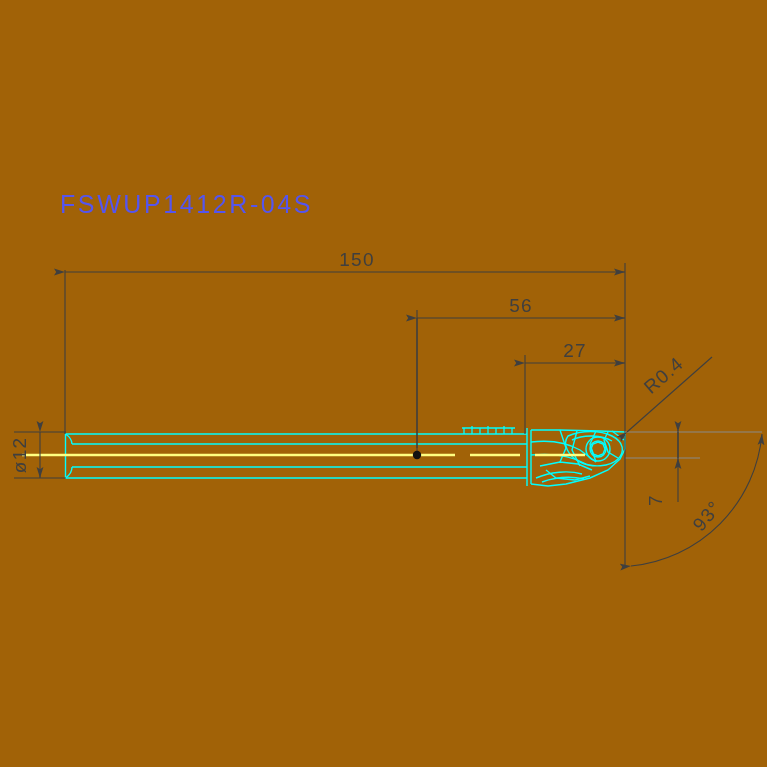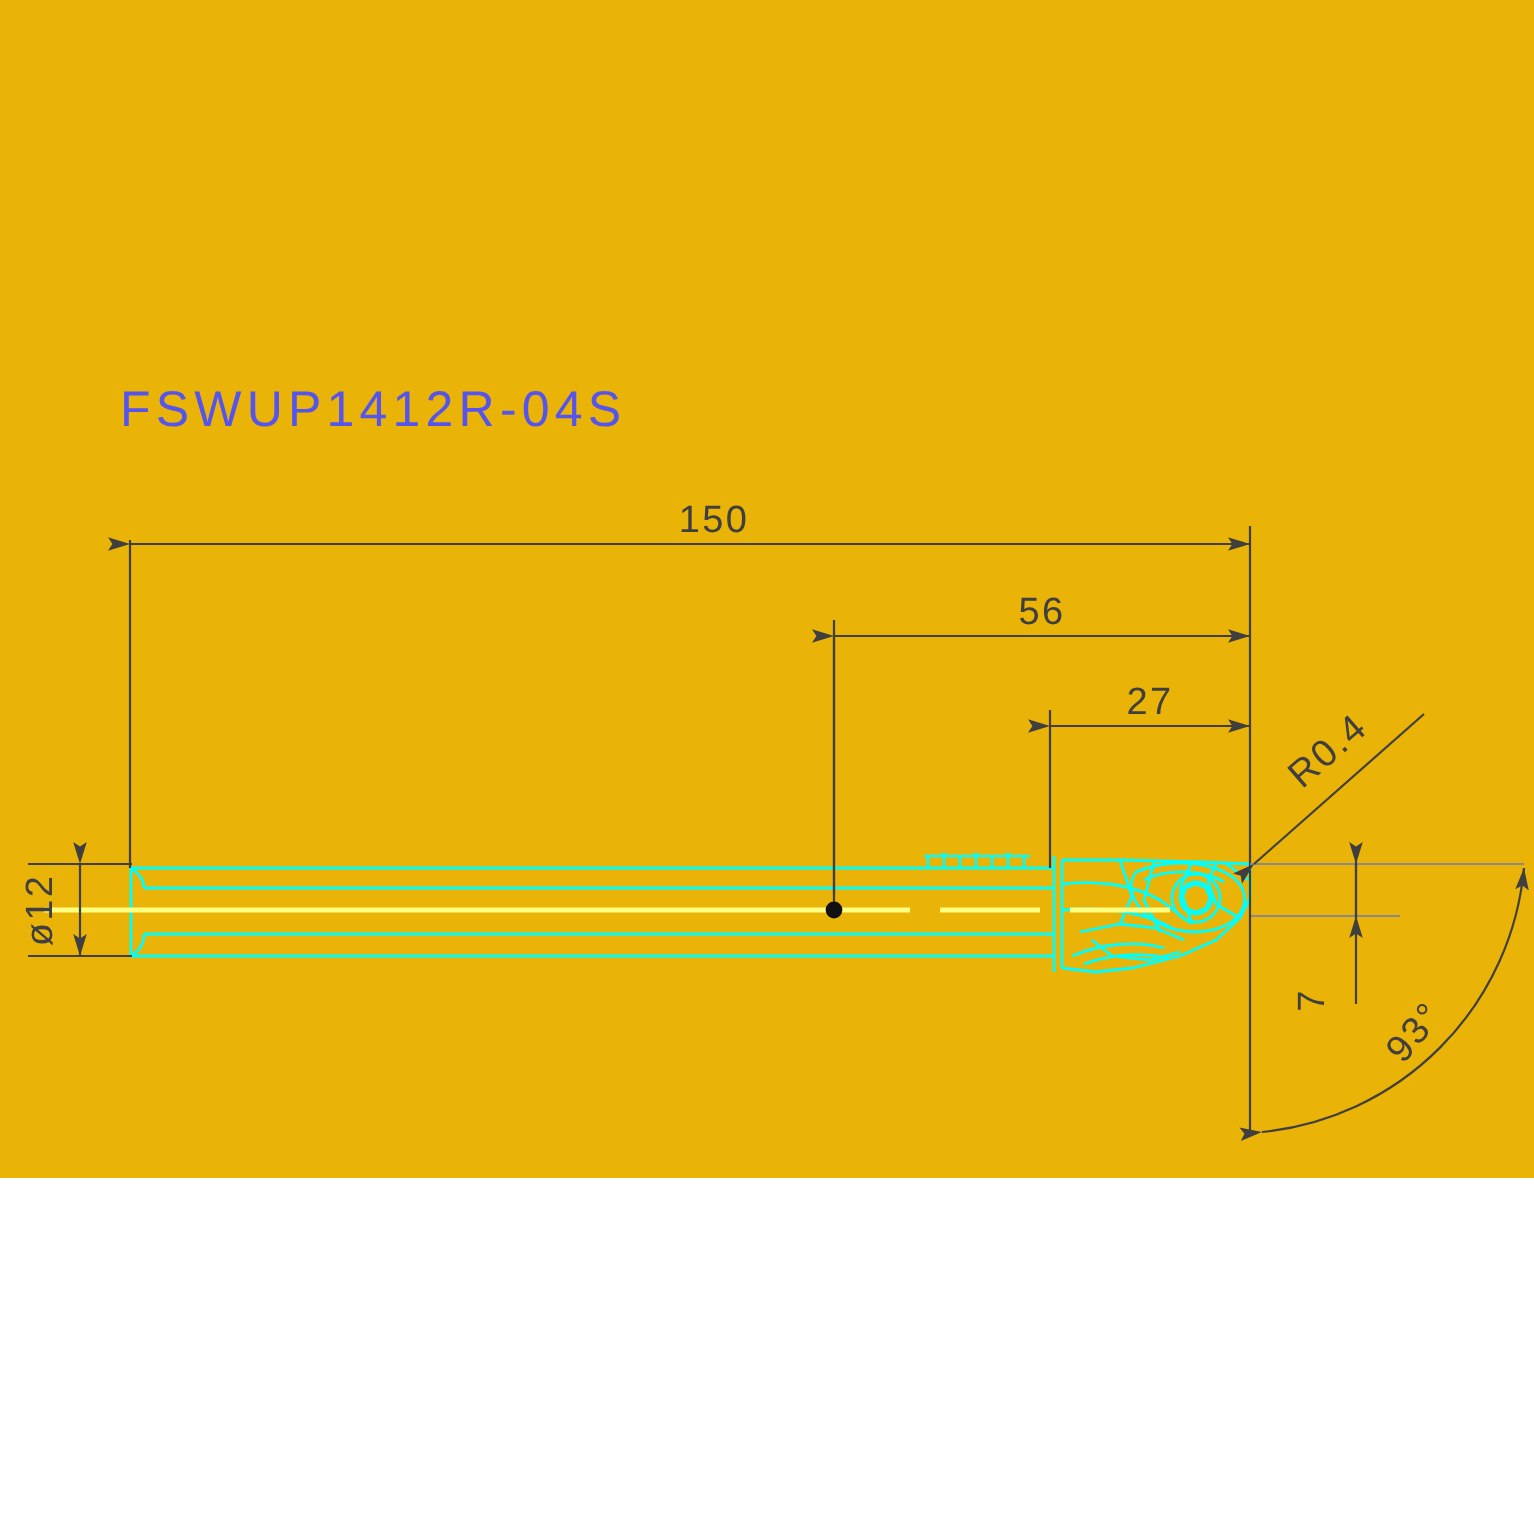--- a/index.html
+++ b/index.html
@@ -9,22 +9,22 @@
   }
   body {
     width: 767px;
     height: 767px;
     font-family: "Liberation Sans", sans-serif;
     overflow: hidden;
   }
   #drawing-root {
     position: relative;
     width: 767px;
-    height: 589px;
-    background: #eab308;
+    height: 767px;
+    background: #a16207;
   }
   #cad-canvas {
     position: absolute;
     left: 0;
     top: 0;
     width: 767px;
     height: 767px;
     display: block;
   }
   .dim-text, .part-label {

